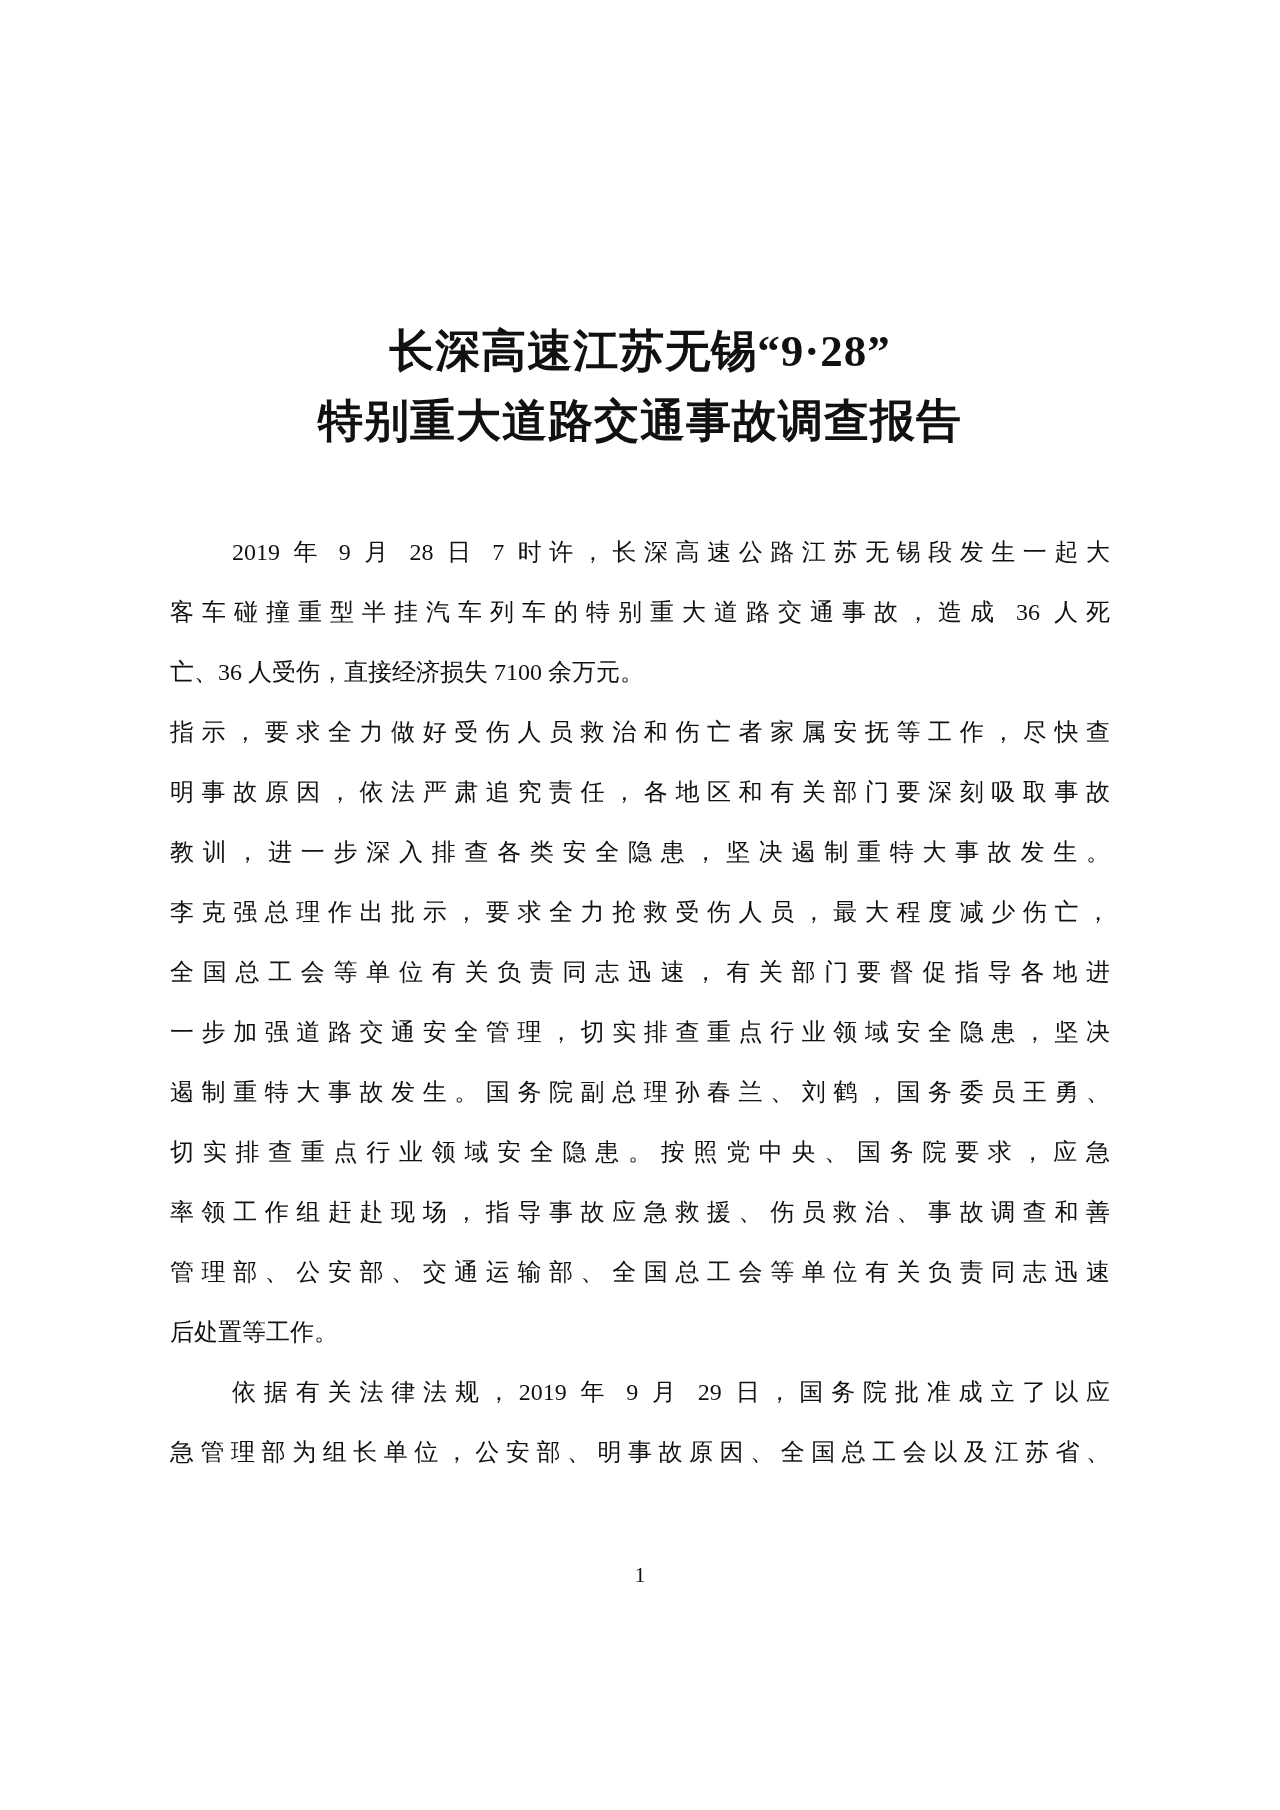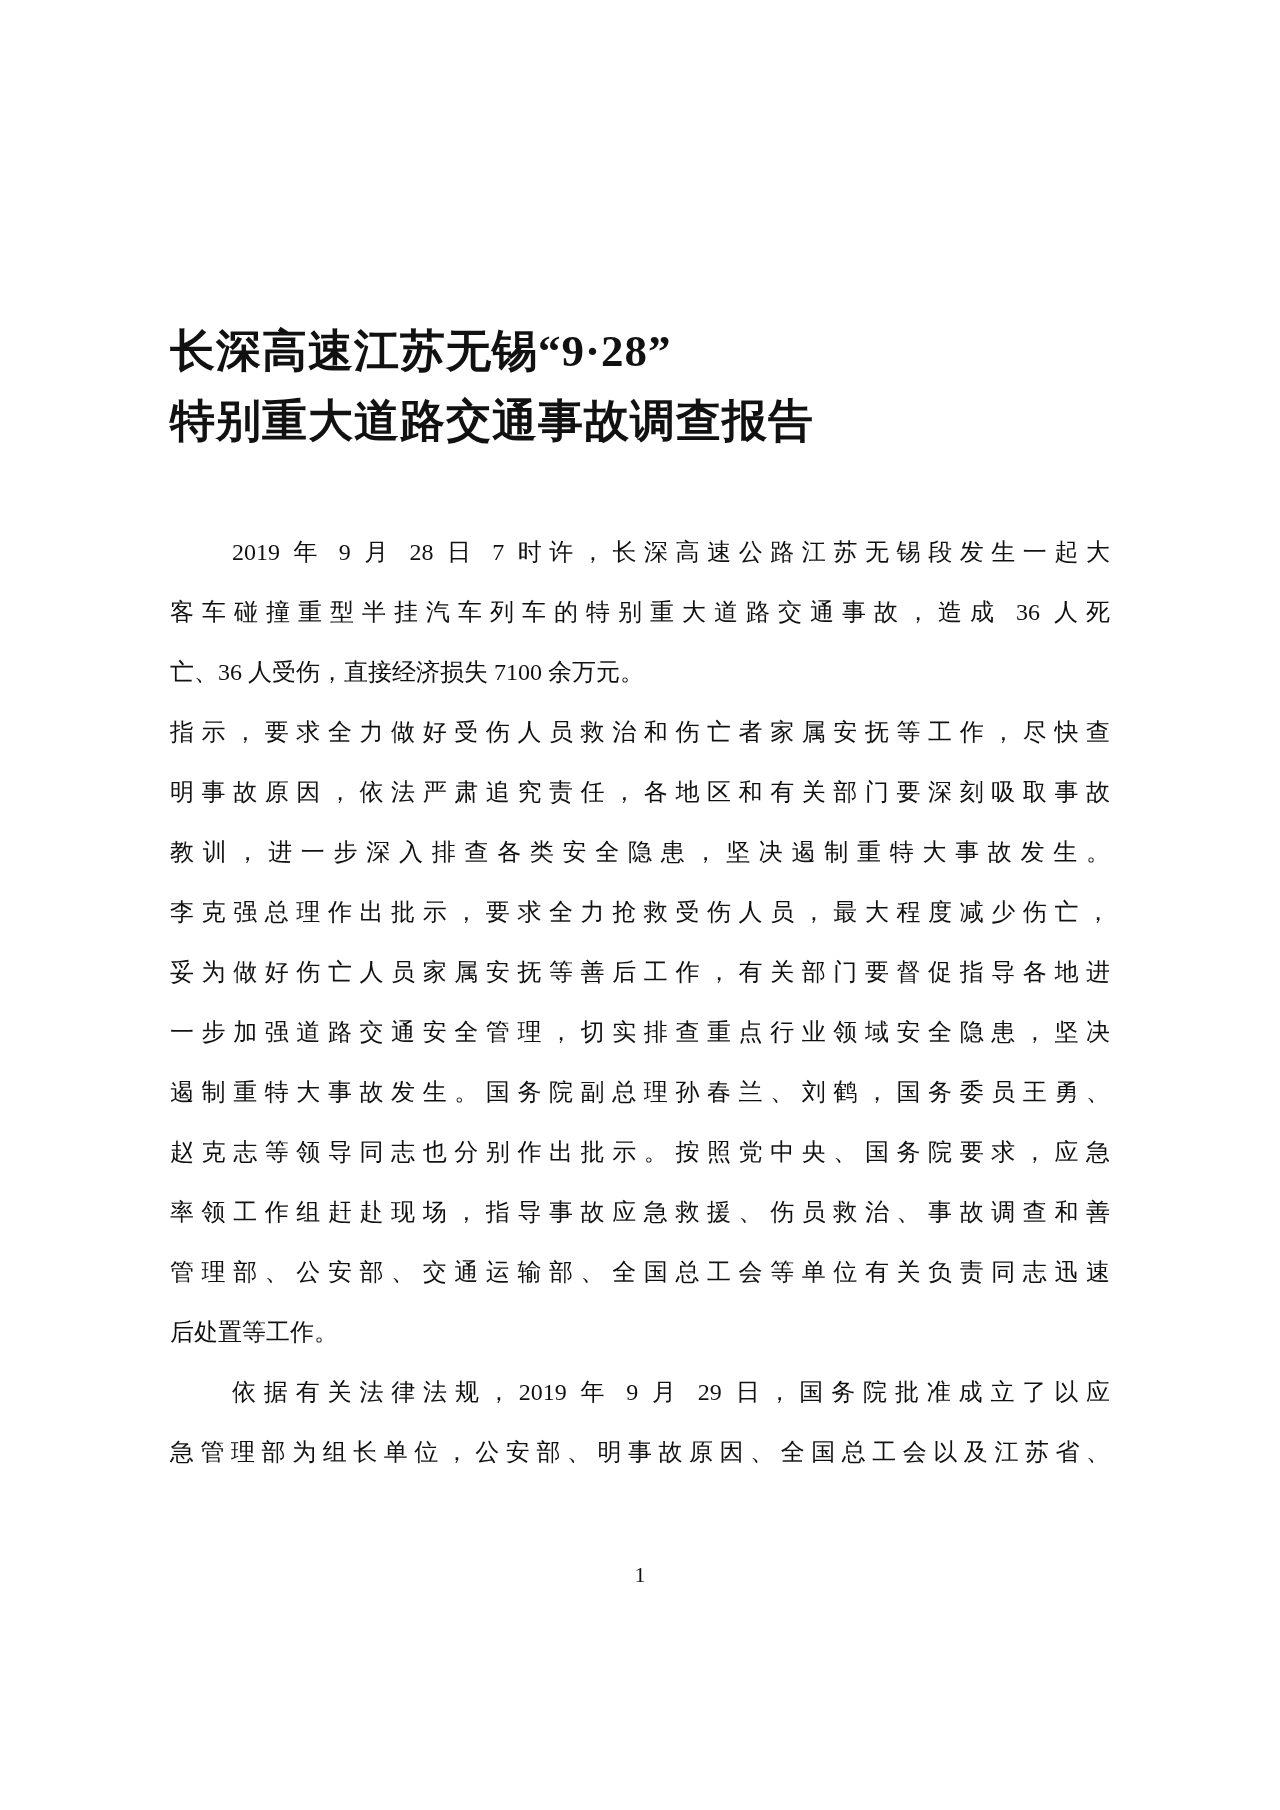--- a/index.html
+++ b/index.html
@@ -16,21 +16,21 @@
     overflow: hidden;
     font-family: "Liberation Serif", "DejaVu Serif", serif;
   }
   .content {
     position: absolute;
     left: 170px;
     top: 316px;
     width: 940px;
   }
   .doc-title {
-    text-align: left;
+    text-align: center;
     font-weight: bold;
     font-size: 45px;
     line-height: 70px;
     letter-spacing: 1px;
     white-space: nowrap;
   }
   .doc-body {
     margin-top: 66px;
     font-size: 24px;
     line-height: 60px;
@@ -72,24 +72,24 @@
     </div>
 
     <div class="doc-body">
       <div class="line indent">2019 年 9 月 28 日 7 时许，长深高速公路江苏无锡段发生一起大</div>
       <div class="line">客车碰撞重型半挂汽车列车的特别重大道路交通事故，造成 36 人死</div>
       <div class="line para-end">亡、36 人受伤，直接经济损失 7100 余万元。</div>
       <div class="line">指示，要求全力做好受伤人员救治和伤亡者家属安抚等工作，尽快查</div>
       <div class="line">明事故原因，依法严肃追究责任，各地区和有关部门要深刻吸取事故</div>
       <div class="line">教训，进一步深入排查各类安全隐患，坚决遏制重特大事故发生。</div>
       <div class="line">李克强总理作出批示，要求全力抢救受伤人员，最大程度减少伤亡，</div>
-      <div class="line">妥为做好伤亡人员家属安抚等善后工作，有关部门要督促指导各地进</div>
+      <div class="line">全国总工会等单位有关负责同志迅速，有关部门要督促指导各地进</div>
       <div class="line">一步加强道路交通安全管理，切实排查重点行业领域安全隐患，坚决</div>
       <div class="line">遏制重特大事故发生。国务院副总理孙春兰、刘鹤，国务委员王勇、</div>
-      <div class="line">赵克志等领导同志也分别作出批示。按照党中央、国务院要求，应急</div>
+      <div class="line">切实排查重点行业领域安全隐患。按照党中央、国务院要求，应急</div>
       <div class="line">率领工作组赶赴现场，指导事故应急救援、伤员救治、事故调查和善</div>
       <div class="line">管理部、公安部、交通运输部、全国总工会等单位有关负责同志迅速</div>
       <div class="line para-end">后处置等工作。</div>
       <div class="line indent">依据有关法律法规，2019 年 9 月 29 日，国务院批准成立了以应</div>
       <div class="line">急管理部为组长单位，公安部、明事故原因、全国总工会以及江苏省、</div>
     </div>
 
   </div>
 
   <div class="page-number">1</div>

